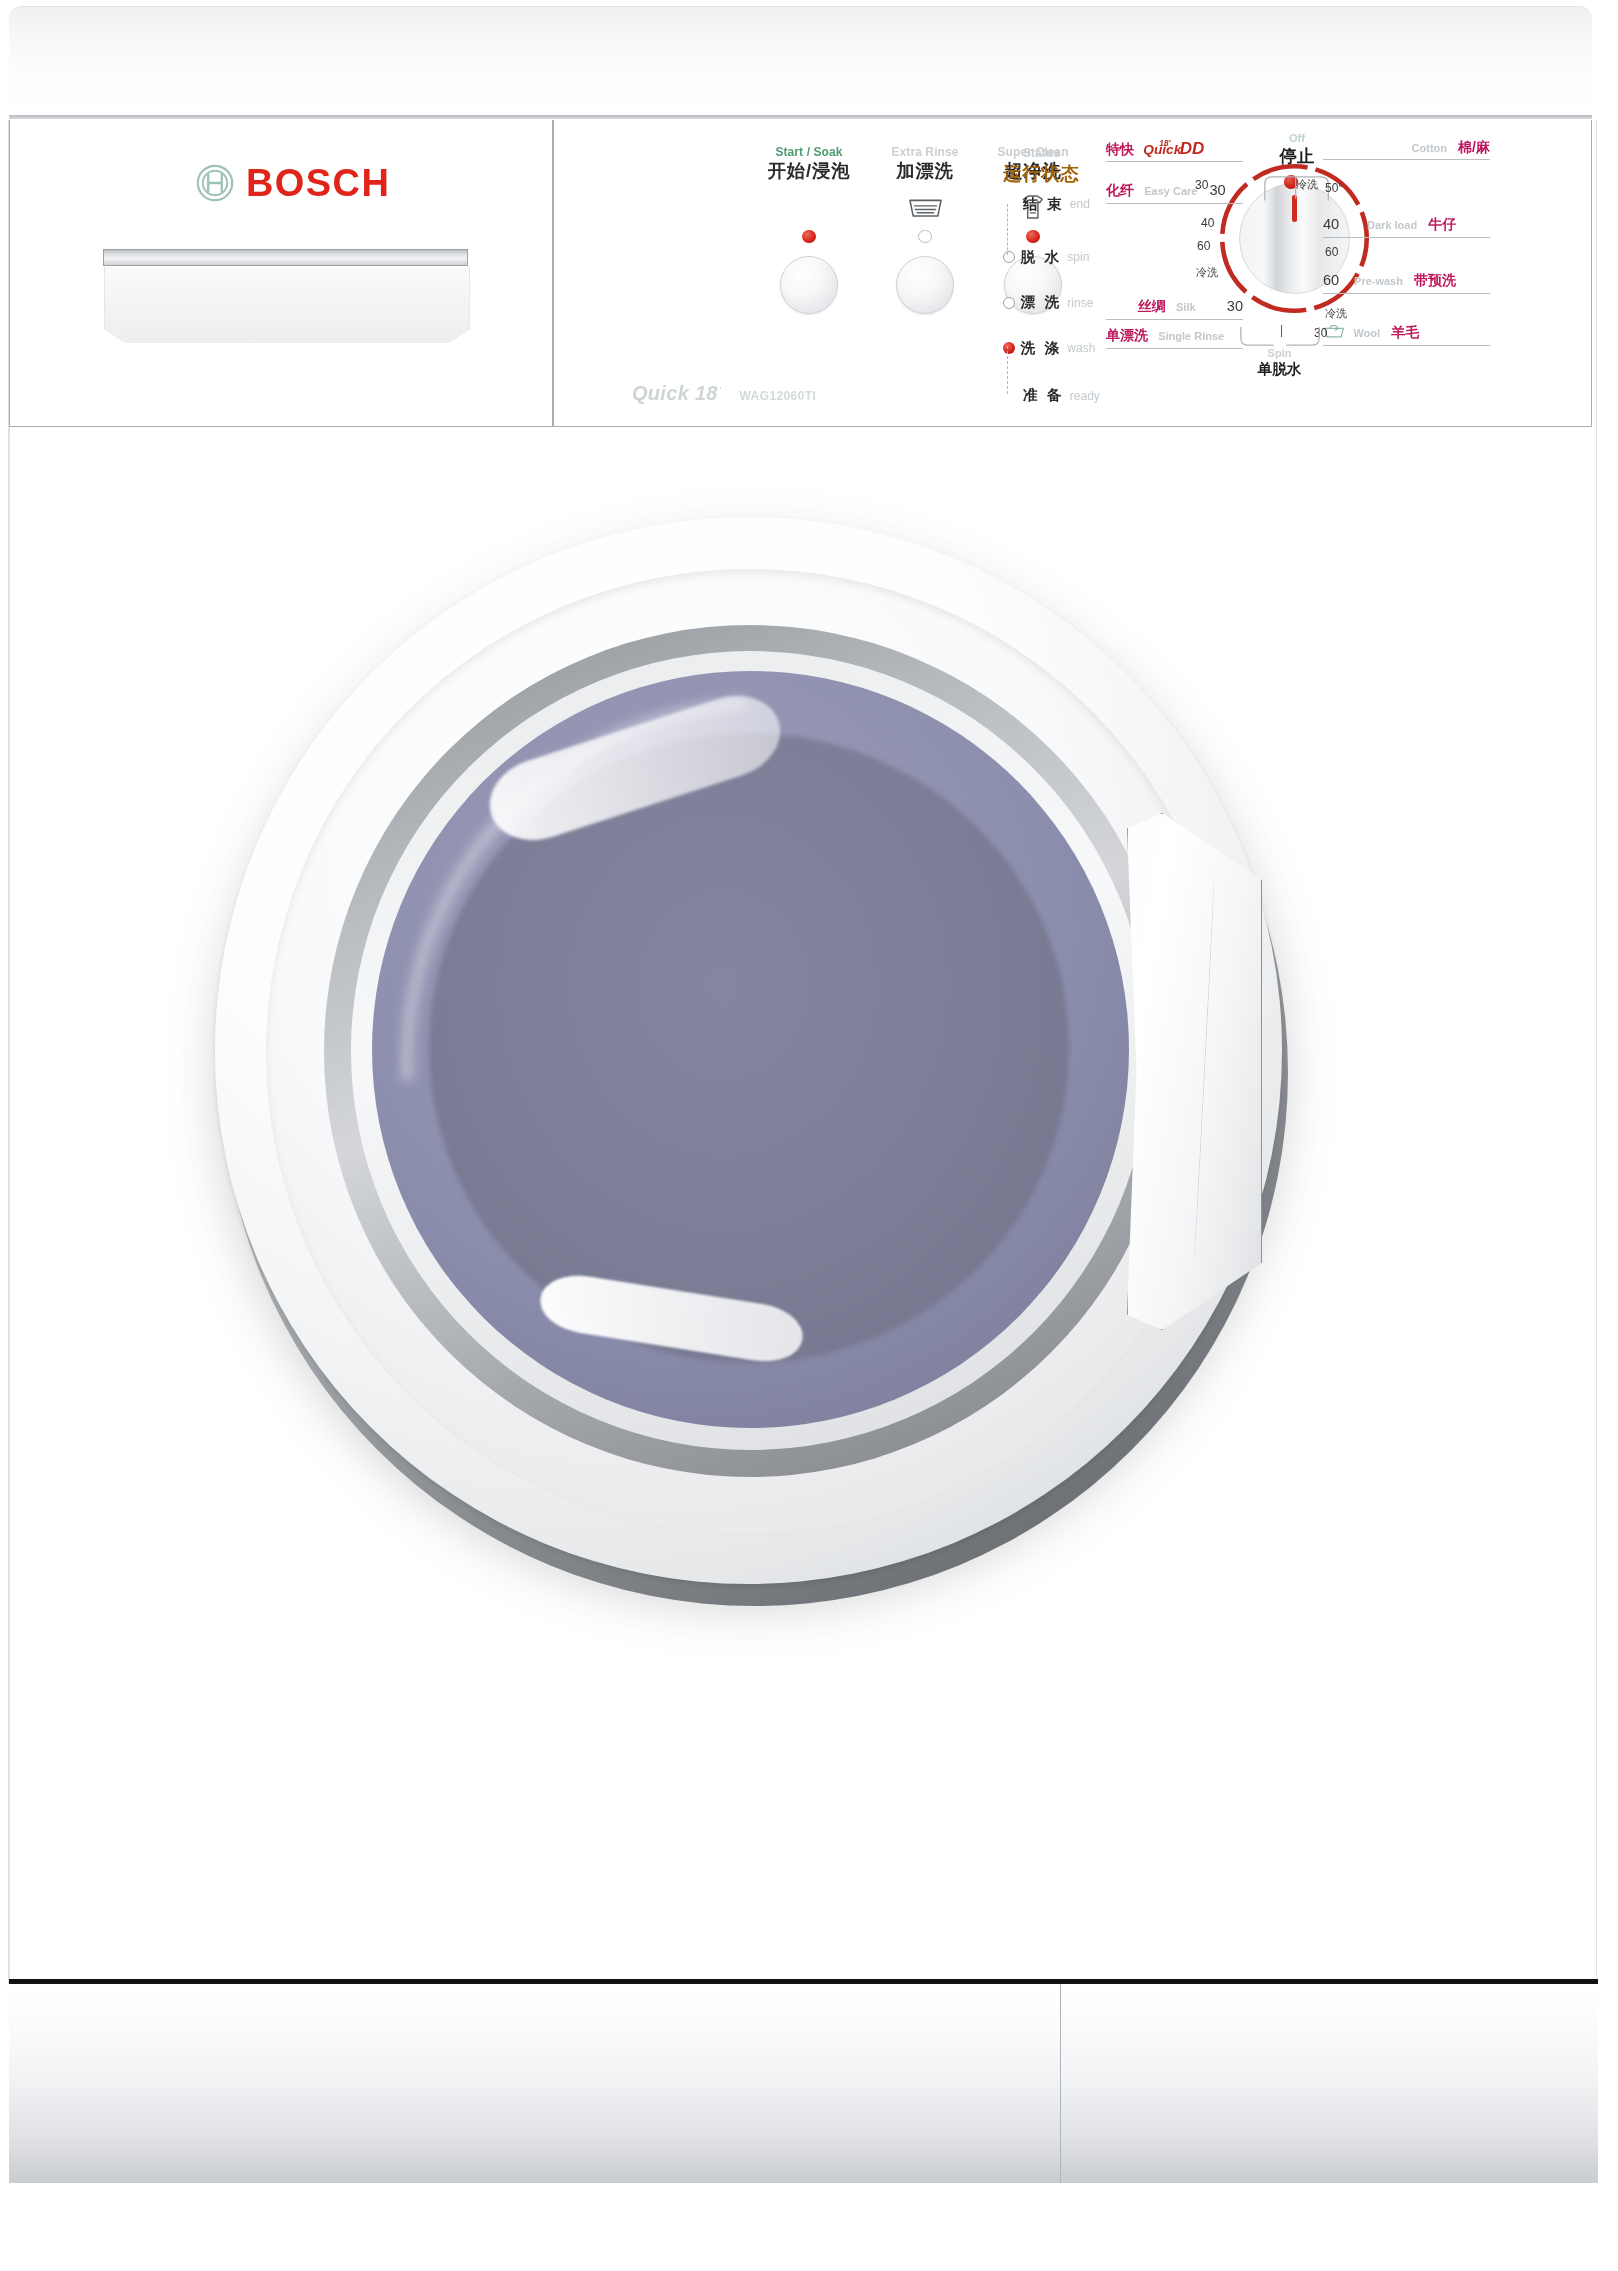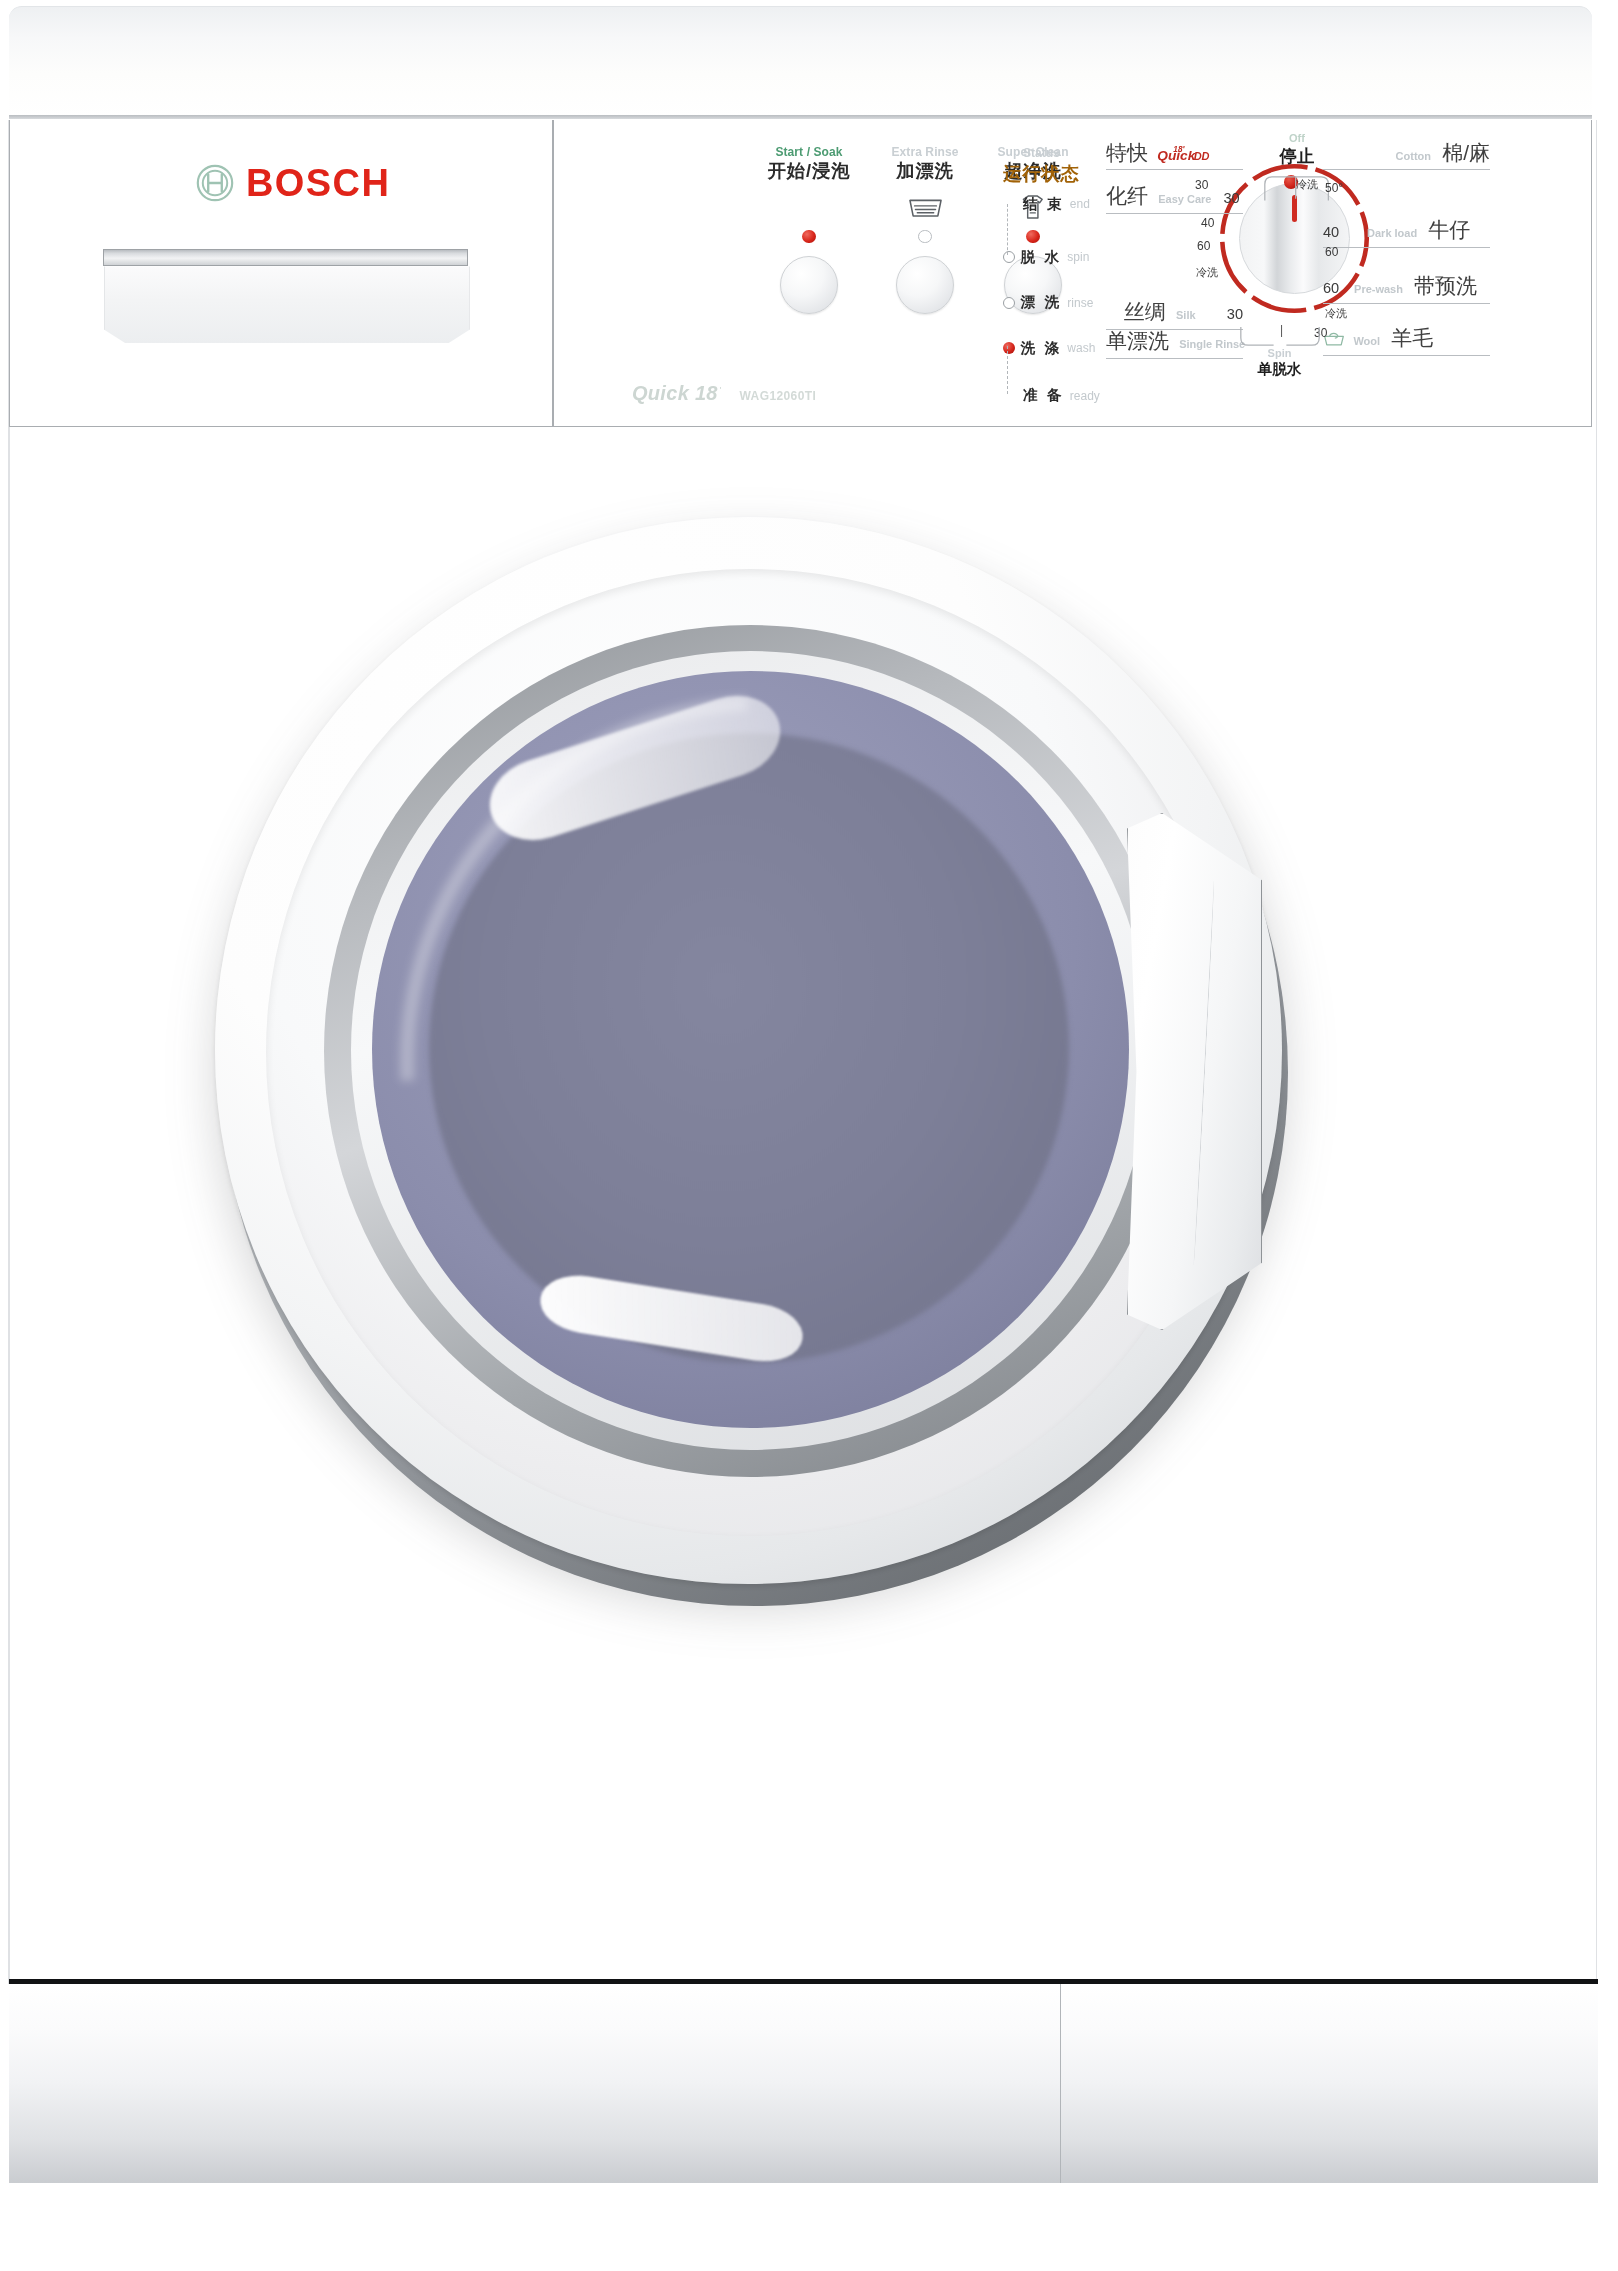--- a/index.html
+++ b/index.html
@@ -102,21 +102,21 @@
   .knob-pointer{
     position:absolute;left:50%;top:11px;width:5.5px;height:27.4px;margin-left:-2.7px;
     background:#cf2b21;border-radius:2.7px;
   }
   .knob-dot{
     position:absolute;left:50%;top:-8.2px;width:13.7px;height:13.7px;margin-left:-6.9px;border-radius:50%;
     background:radial-gradient(circle at 35% 32%,#e85446 0%,#cb2118 60%,#9b0d06 100%);
   }
   .dialtxt{position:absolute;font-size:13.7px;color:#2f2f2f;white-space:nowrap;}
   .dialtxt .en{color:#c2c8cc;font-size:11px;font-weight:bold;}
-  .dialtxt .cn{font-weight:normal;font-size:21px;color:#404040;}
+  .dialtxt .cn{font-weight:bold;font-size:14px;color:#be185d;}
   .dialtxt .num{font-size:14.6px;color:#3a3a3a;}
   .dialtxt.small{font-size:12px;color:#3a3a3a;}
   .ruled{border-bottom:1.1px solid #b9bdc1;padding-bottom:2.7px;}
   .offlabel{position:absolute;text-align:center;}
   .offlabel .en{display:block;color:#bfd3c9;font-size:11px;font-weight:bold;}
   .offlabel .cn{display:block;font-weight:bold;font-size:17.4px;color:#1e1e1e;margin-top:0.9px;}
 
   
   .door-wrap{position:absolute;left:155px;top:468px;width:1215px;height:1215px;}
   .door-shadow{
@@ -327,21 +327,21 @@
     <div class="offlabel" style="left:139px;top:-5.5px;width:82px;">
       <span class="en">Off</span>
       <span class="cn">停止</span>
     </div>
     <svg style="position:absolute;left:146px;top:38px;" width="69" height="27.4" viewBox="0 0 76 30">
       <path d="M2 28 L2 10 Q2 2 10 2 L36 2 L36 26 M36 2 L64 2 Q72 2 72 10 L72 28" fill="none" stroke="#b0b4b8" stroke-width="1.4"></path>
     </svg>
 
     <div class="dialtxt ruled" style="left:-11px;top:1.8px;width:137px;">
       <span class="cn">特快</span>
-      <span style="font-style:italic;font-weight:bold;color:#c02a20;font-size:13.7px;margin-left:5.5px;">Quick</span><span style="font-style:italic;font-weight:bold;color:#c02a20;font-size:8.2px;position:relative;top:-8.2px;left:-22px;">18'</span><span style="font-style:italic;font-weight:bold;color:#c02a20;font-size:11px;position:relative;left:-12.8px;">DD</span>
+      <span style="font-style:italic;font-weight:bold;color:#c02a20;font-size:13.7px;margin-left:5.5px;">Quick</span><span style="font-style:italic;font-weight:bold;color:#c02a20;font-size:8.2px;position:relative;top:-8.2px;left:-22px;">18'</span><span style="font-style:italic;font-weight:bold;color:#c02a20;font-size:17px;position:relative;left:-12.8px;">DD</span>
     </div>
 
     <div class="dialtxt ruled" style="left:-11px;top:45px;width:137px;">
       <span class="cn">化纤</span>
       <span class="en" style="margin-left:6.4px;">Easy Care</span>
       <span class="num" style="margin-left:8.2px;">30</span>
     </div>
 
     <div class="dialtxt ruled" style="left:-11px;top:161px;width:137px;text-align:right;">
       <span class="cn">丝绸</span>

